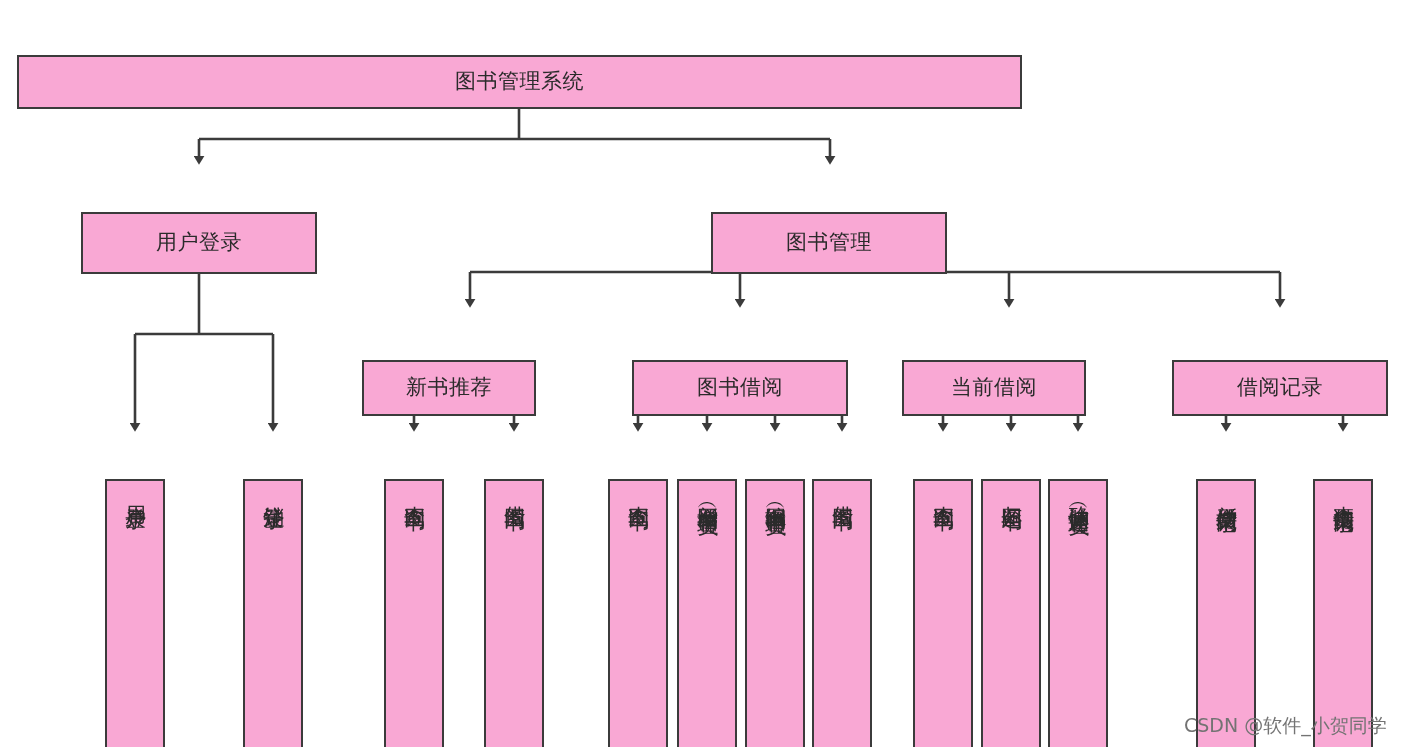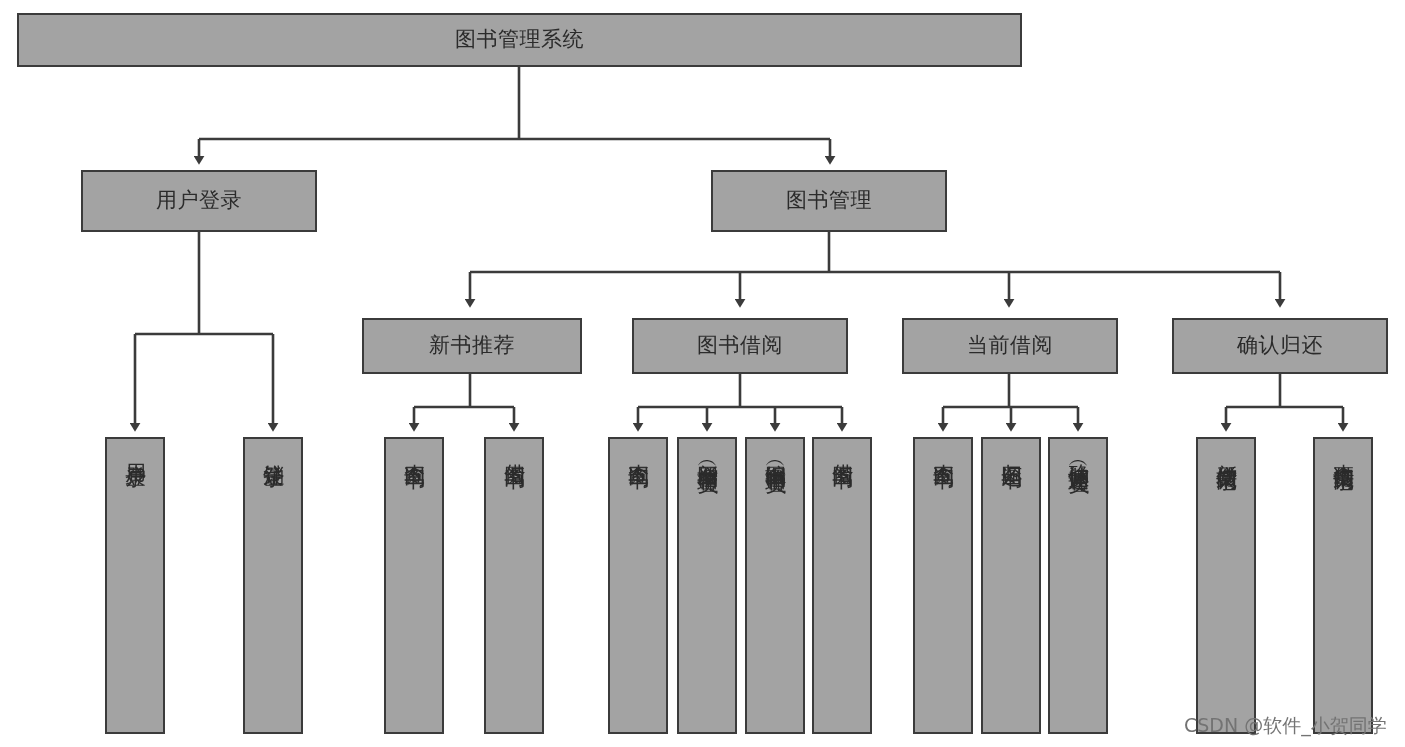--- a/index.html
+++ b/index.html
@@ -21,27 +21,28 @@
     position: absolute;
     left: 0;
     top: 0;
     width: 1405px;
     height: 747px;
     pointer-events: none;
   }
   .node {
     position: absolute;
     box-sizing: border-box;
-    background: #a3a3a3;
+    background: #f9a8d4;
     border: 2.4px solid #3b3b3b;
     display: flex;
     align-items: center;
     justify-content: center;
     color: #2b2b2b;
     z-index: 2;
+    margin-top: 42px;
   }
   .node .label {
     display: block;
     text-align: center;
     letter-spacing: 0.5px;
   }
   
   .h-node .label {
     font-size: 21px;
     line-height: 1.1;
@@ -133,31 +134,31 @@
     <span class="label">图书管理系统</span>
   </div>
 
   <div class="node h-node" style="left:81px; top:170px; width:236px; height:62px;">
     <span class="label">用户登录</span>
   </div>
   <div class="node h-node" style="left:711px; top:170px; width:236px; height:62px;font-family:Liberation Serif, serif;">
     <span class="label">图书管理</span>
   </div>
 
-  <div class="node h-node" style="left:362px; top:318px; width:220px; height:56px;">
+  <div class="node h-node" style="left:362px; top:318px; width:174px; height:56px;">
     <span class="label">新书推荐</span>
   </div>
   <div class="node h-node" style="left:632px; top:318px; width:216px; height:56px;">
     <span class="label">图书借阅</span>
   </div>
-  <div class="node h-node" style="left:902px; top:318px; width:216px; height:56px;">
+  <div class="node h-node" style="left:902px; top:318px; width:184px; height:56px;">
     <span class="label">当前借阅</span>
   </div>
   <div class="node h-node" style="left:1172px; top:318px; width:216px; height:56px;">
-    <span class="label">确认归还</span>
+    <span class="label">借阅记录</span>
   </div>
 
   <div class="node v-node" style="left:105px; top:437px; width:60px; height:297px;">
     <span class="label">用户登录</span>
   </div>
   <div class="node v-node" style="left:243px; top:437px; width:60px; height:297px;">
     <span class="label">注销登录</span>
   </div>
 
   <div class="node v-node" style="left:384px; top:437px; width:60px; height:297px;">

